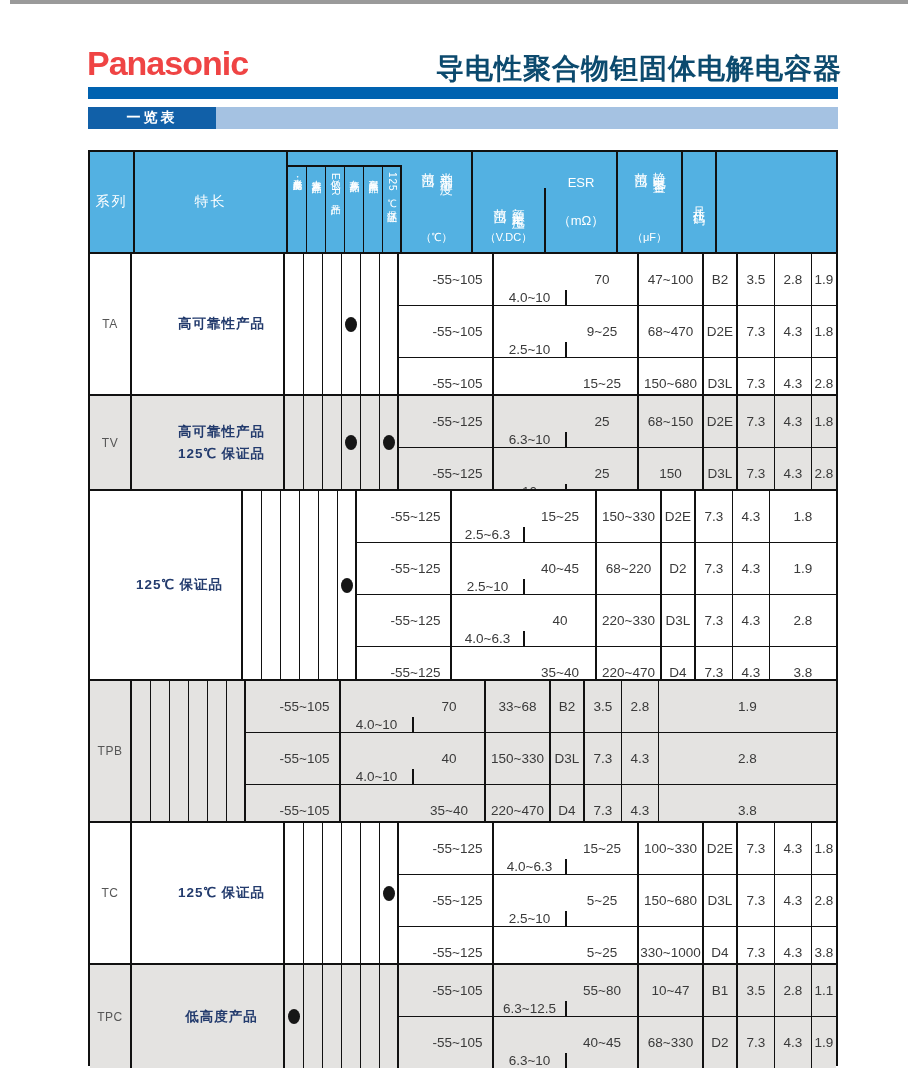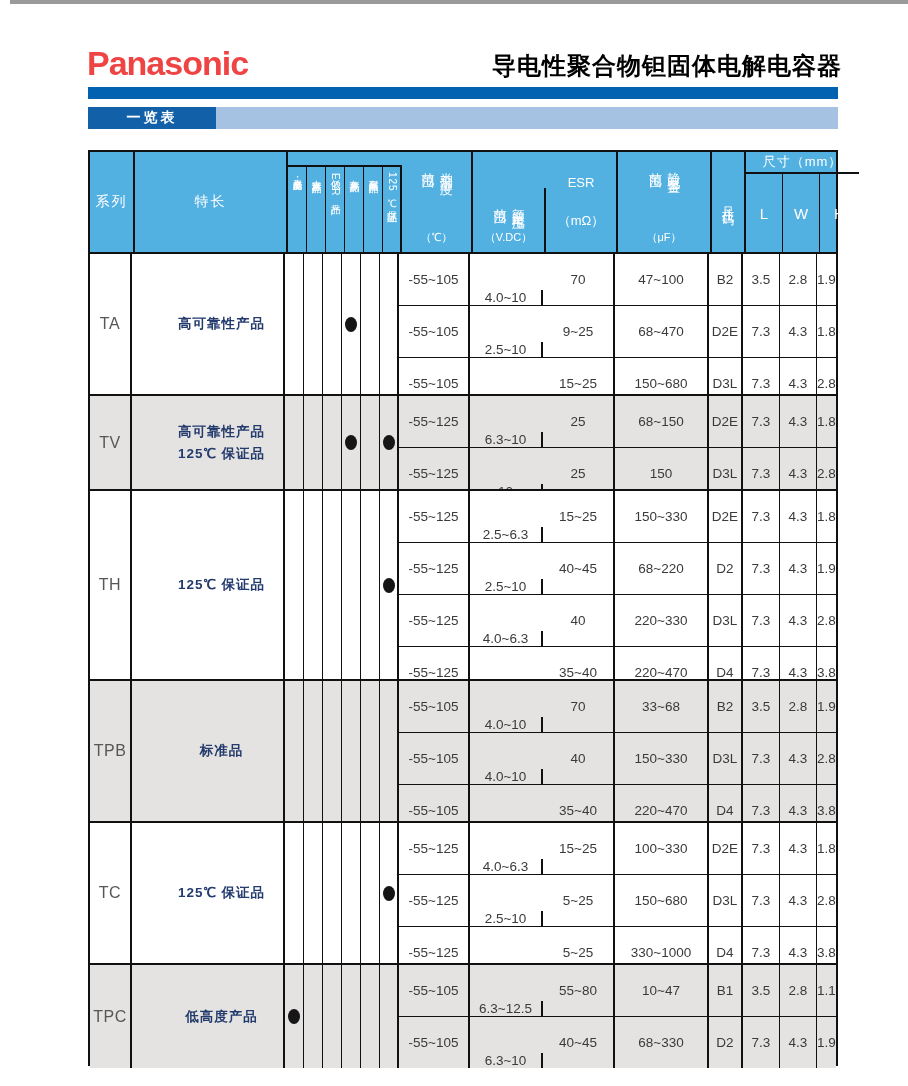--- a/index.html
+++ b/index.html
@@ -9,21 +9,21 @@
     font-family: "Liberation Sans", sans-serif;
   }
   
   .topbar { position:absolute; left:10px; top:0; right:0; height:4px; background:#9a9a9a; }
   .logo {
     position:absolute; left:87px; top:44px;
     font-size:34px; font-weight:700; letter-spacing:-1px; color:#ef4444;
   }
   .doc-title {
     position:absolute; right:66px; top:50px;
-    font-size:24px; font-weight:700; color:#000000; letter-spacing:1px;
+    font-size:28px; font-weight:700; color:#0c4a6e; letter-spacing:1px;
   }
   .bluebar { position:absolute; left:88px; top:87px; width:750px; height:12px; background:#0062b0; }
   .labelrow { position:absolute; left:88px; top:107px; width:750px; height:22px; display:flex; }
   .labelbox {
     width:128px; background:#1160a8; color:#fff; font-weight:700; font-size:14px;
     display:flex; align-items:center; justify-content:center; letter-spacing:3px;
   }
   .labelbar { flex:1; background:#a5c2e2; }
 
   
@@ -31,21 +31,21 @@
     position:absolute; left:88px; top:150px; width:750px; height:916px;
     border:2.5px solid #111; background:#fff; display:flex; flex-direction:column;
   }
 
   
   .c { display:flex; align-items:center; justify-content:center; flex-shrink:0; }
   .br2 { border-right:2px solid #111; }
   .br1 { border-right:1.5px solid #111; }
   .w-series { width:45px; }  .w-feature { width:153px;text-align:center; }
   .w-temp { width:71px; }    .w-volt { width:73px;margin-top:36px; }
-  .w-esr { width:72px; }     .w-cap { width:94px; }
+  .w-esr { width:72px; }     .w-cap { width:65px; }
   .w-code { width:34px;text-align:right; }    .w-l { width:37px; } .w-w { width:37px; } .w-h { flex:1; }
 
   
   .thead { height:100px; flex-shrink:0; background:#53b1e2; color:#fff; display:flex; }
   .hhead { font-size:14px; letter-spacing:2px; }
   .hnarrow { width:114px; display:flex; padding-top:13px; flex-shrink:0; }
   .hncell {
     width:19px; border-top:2.5px solid #111; border-right:1.5px solid #111;
     display:flex; justify-content:center; align-items:flex-start; padding-top:5px;
   }
@@ -58,31 +58,31 @@
   .hesr { flex-direction:column; gap:22px; font-size:13px; }
   .vt2 { writing-mode:vertical-rl; text-orientation:mixed; font-size:12px; line-height:1; letter-spacing:2.5px; }
   .hsize { width:113px; display:flex; flex-direction:column; flex-shrink:0; }
   .hsizetop { height:22px; border-bottom:2px solid #111; display:flex; align-items:center; justify-content:center; font-size:13px; letter-spacing:1px; }
   .hdims { flex:1; display:flex; }
   .hdim { font-size:15px; }
 
   
   .sect { display:flex; border-top:2.5px solid #111; flex-shrink:0; background:#fff; }
   .sect.shaded { background:#e4e3e1; }
-  .bseries { width:42px; border-right:2px solid #111; font-size:16px; color:#565656; letter-spacing:0.5px; }
+  .bseries { width:42px; border-right:2px solid #111; font-size:12px; color:#565656; letter-spacing:0.5px; }
   .bfeature {
     width:153px; border-right:2px solid #111; flex-direction:column;
     font-weight:700; font-size:13.5px; color:#233b6d; line-height:22px; letter-spacing:1px; text-align:center;padding-left:28px;
   }
   .bnarrow { width:114px; display:flex; flex-shrink:0; }
   .bncell { width:19px; border-right:1.5px solid #111; display:flex; align-items:center; justify-content:center; }
   .bncell:last-child { border-right:2px solid #111; }
   .dot { width:12px; height:15px; border-radius:50%; background:#161616; }
   .brows { flex:1; display:flex; flex-direction:column; }
-  .drow { flex:1; display:flex; }
+  .drow { flex:1; display:flex;padding-left:24px; }
   .drow + .drow { border-top:1.5px solid #111; }
   .drow .c { font-size:13.5px; color:#3a3a3a; }
 </style>
 </head>
 <body>
 
 <div class="topbar"></div>
 
 <div class="logo">Panasonic</div>
 <div class="doc-title">导电性聚合物钽固体电解电容器</div>
@@ -131,28 +131,20 @@
       <span>ESR</span>
       <span>（mΩ）</span>
     </div>
     <div class="c hcol w-cap br2">
       <span class="vt">静电容量
 范围</span>
       <span class="unit">（μF）</span>
     </div>
     <div class="c w-code br2">
       <span class="vt2">尺寸代码</span>
-    </div>
-    <div class="hsize">
-      <div class="hsizetop">尺寸（mm）</div>
-      <div class="hdims">
-        <div class="c w-l br1 hdim">L</div>
-        <div class="c w-w br1 hdim">W</div>
-        <div class="c w-h hdim">H</div>
-      </div>
     </div>
   </div>
   <div style="flex:1; display:flex; flex-direction:column;">
       <div class="sect" style="height: 142px;">
         <div class="c bseries">TA</div>
         <div class="c bfeature">
           <div>高可靠性产品</div>
         </div>
         <div class="bnarrow">
           <div class="bncell"></div>
@@ -232,21 +224,20 @@
             <div class="c w-esr br2">25</div>
             <div class="c w-cap br2">150</div>
             <div class="c w-code br2">D3L</div>
             <div class="c w-l br1">7.3</div>
             <div class="c w-w br1">4.3</div>
             <div class="c w-h">2.8</div>
           </div>
         </div>
       </div>
       <div class="sect" style="height: 190px;">
-        <div class="c bseries">TH</div>
         <div class="c bfeature">
           <div>125℃ 保证品</div>
         </div>
         <div class="bnarrow">
           <div class="bncell"></div>
           <div class="bncell"></div>
           <div class="bncell"></div>
           <div class="bncell"></div>
           <div class="bncell"></div>
           <div class="bncell">
@@ -291,23 +282,20 @@
             <div class="c w-cap br2">220~470</div>
             <div class="c w-code br2">D4</div>
             <div class="c w-l br1">7.3</div>
             <div class="c w-w br1">4.3</div>
             <div class="c w-h">3.8</div>
           </div>
         </div>
       </div>
       <div class="sect shaded" style="height: 142px;">
         <div class="c bseries">TPB</div>
-        <div class="c bfeature">
-          <div>标准品</div>
-        </div>
         <div class="bnarrow">
           <div class="bncell"></div>
           <div class="bncell"></div>
           <div class="bncell"></div>
           <div class="bncell"></div>
           <div class="bncell"></div>
           <div class="bncell"></div>
         </div>
         <div class="brows">
           <div class="drow">

